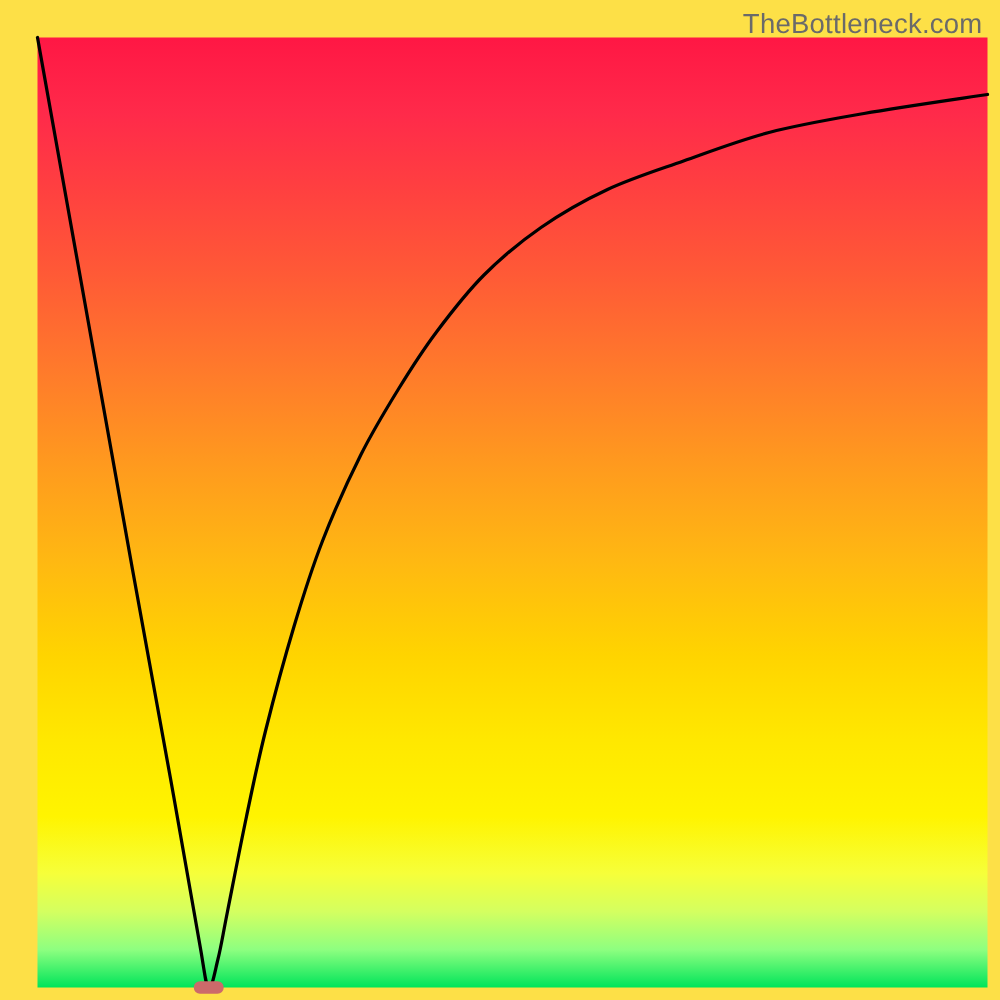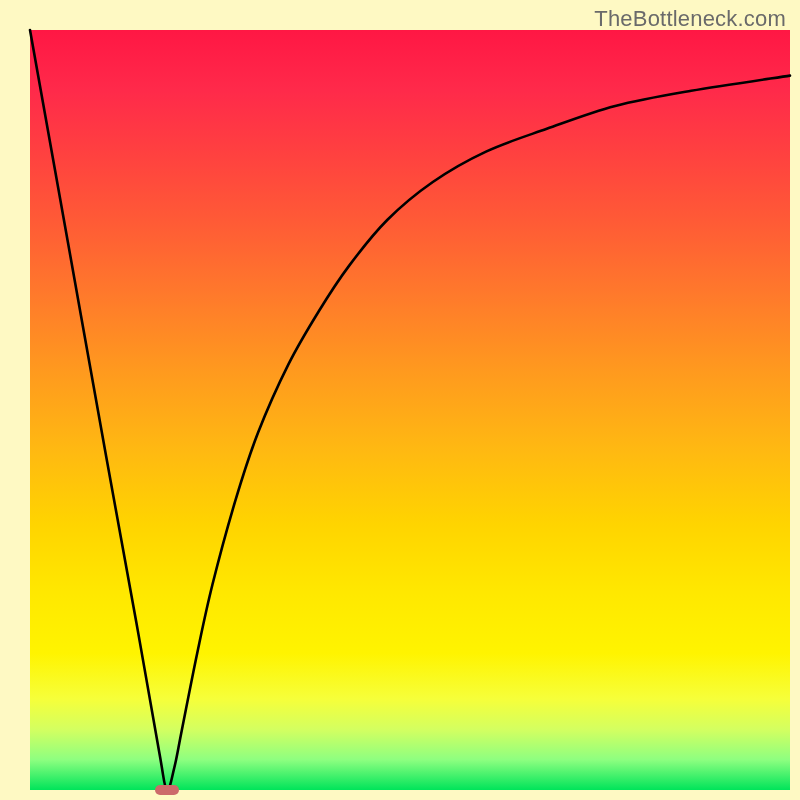--- a/index.html
+++ b/index.html
@@ -8,21 +8,21 @@
     width: 800px;
     height: 800px;
     overflow: hidden;
     background: #000;
     font-family: Arial, Helvetica, sans-serif;
   }
   .frame {
     position: relative;
     width: 800px;
     height: 800px;
-    background: #fef9c3;
+    background: #fde047;
   }
   .plot-area {
     position: absolute;
     left: 30px;
     top: 30px;
     width: 760px;
     height: 760px;
     
     background: linear-gradient(to bottom,
       #ff1744 0%,

